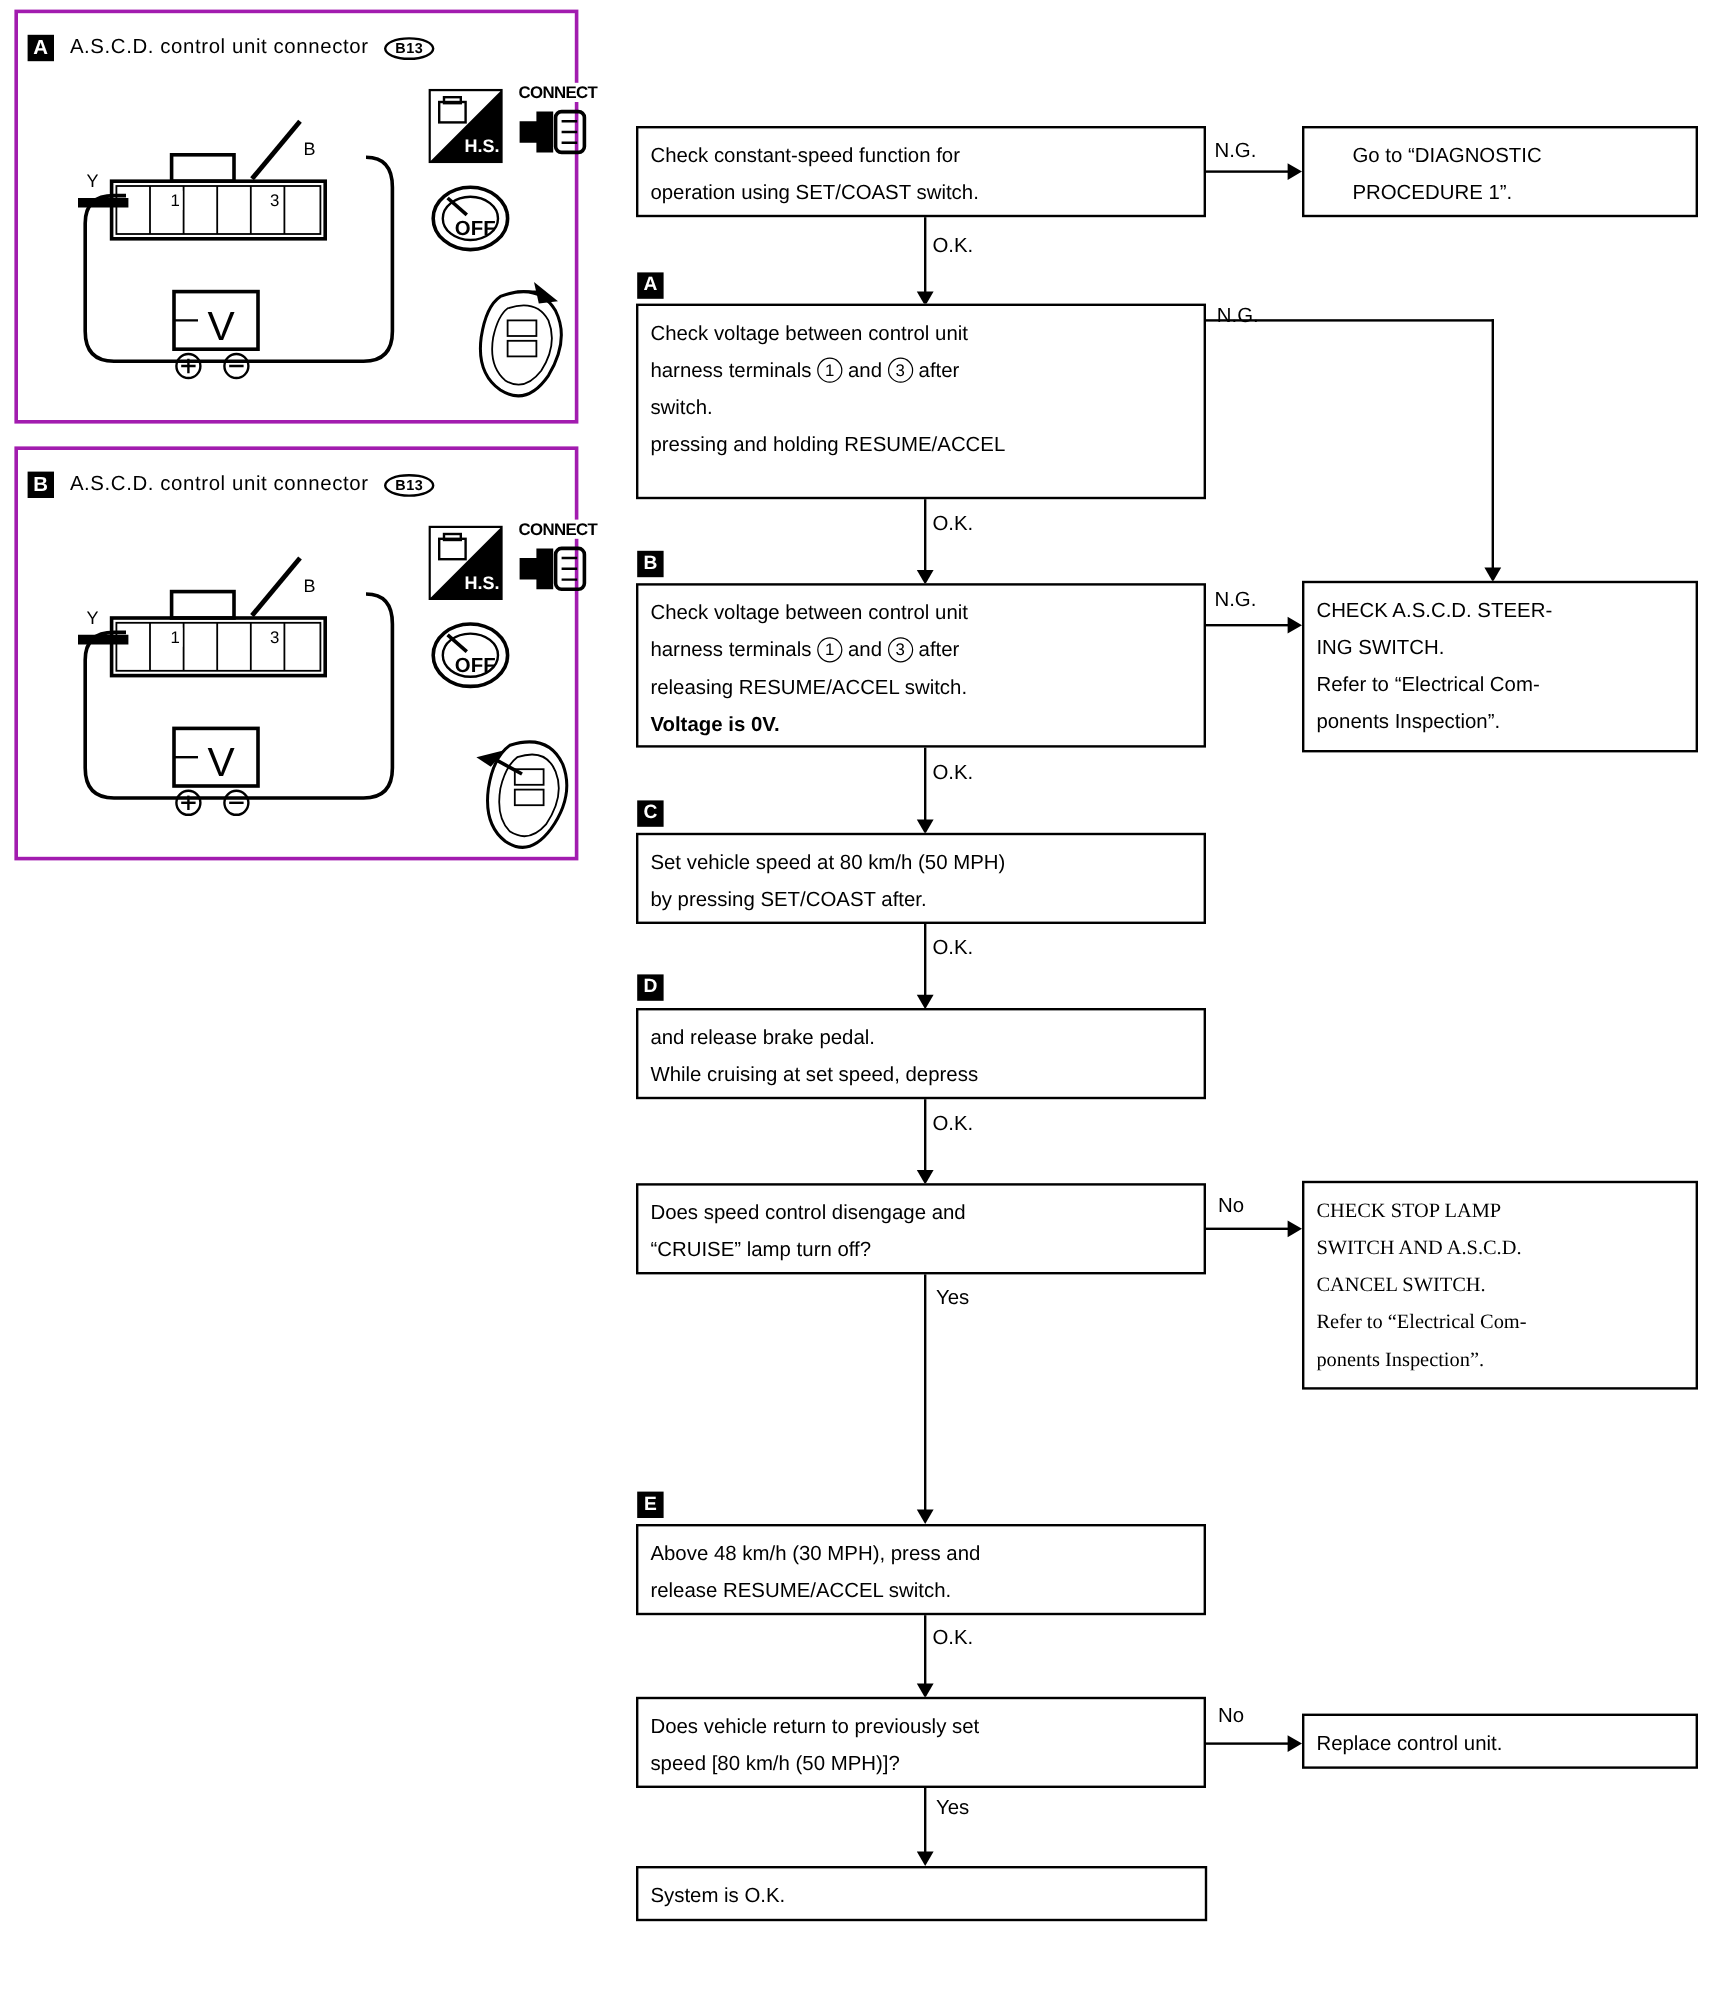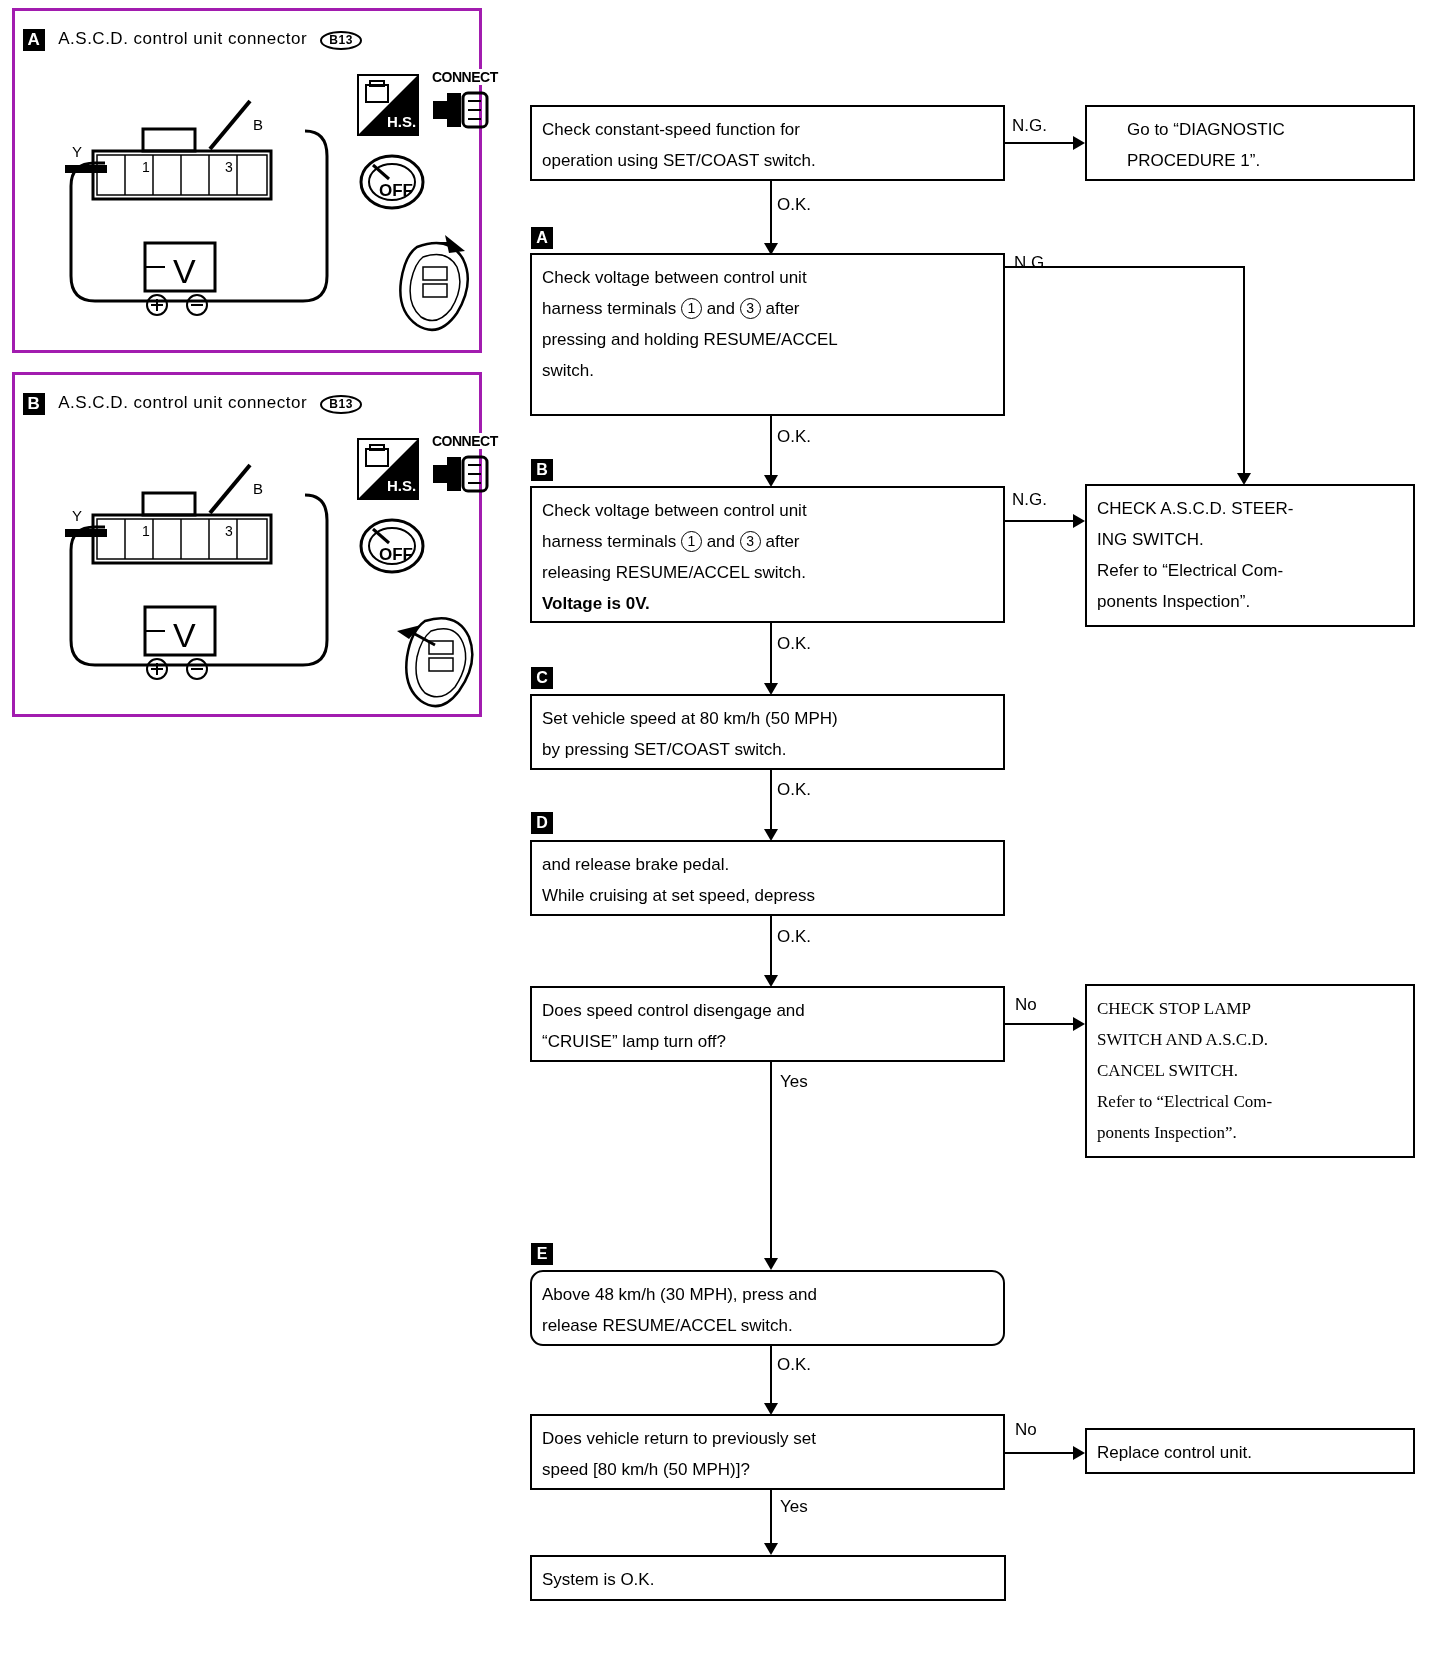--- a/index.html
+++ b/index.html
@@ -176,22 +176,22 @@
 <div class="flow-letter" style="left:531px;top:227px;">A</div>
 <div class="box" style="left:530px;top:253px;width:475px;height:163px;">
   <div>Check voltage between control unit</div>
   <div>
     <span>harness terminals</span>
     <span class="circ-num">1</span>
     <span>and</span>
     <span class="circ-num">3</span>
     <span>after</span>
   </div>
+  <div>switch.</div>
   <div>pressing and holding RESUME/ACCEL</div>
-  <div>switch.</div>
 </div>
 <div class="lbl" style="left:1012px;top:253px;">N.G.</div>
 <div class="ln hline" style="left:1005px;top:266px;width:240px;"></div>
 <div class="ln vline" style="left:1243px;top:266px;height:215px;"></div>
 <div class="arrow-d" style="left:1237px;top:473px;"></div>
 
 <div class="ln vline" style="left:770px;top:416px;height:68px;"></div>
 <div class="arrow-d" style="left:764px;top:475px;"></div>
 <div class="lbl" style="left:775px;top:427px;">O.K.</div>
 
@@ -219,21 +219,21 @@
   <div>ponents Inspection”.</div>
 </div>
 
 <div class="ln vline" style="left:770px;top:623px;height:69px;"></div>
 <div class="arrow-d" style="left:764px;top:683px;"></div>
 <div class="lbl" style="left:775px;top:634px;">O.K.</div>
 
 <div class="flow-letter" style="left:531px;top:667px;">C</div>
 <div class="box" style="left:530px;top:694px;width:475px;height:76px;">
   <div>Set vehicle speed at 80 km/h (50 MPH)</div>
-  <div>by pressing SET/COAST switch.</div>
+  <div>by pressing SET/COAST after.</div>
 </div>
 
 <div class="ln vline" style="left:770px;top:770px;height:68px;"></div>
 <div class="arrow-d" style="left:764px;top:829px;"></div>
 <div class="lbl" style="left:775px;top:780px;">O.K.</div>
 
 <div class="flow-letter" style="left:531px;top:812px;">D</div>
 <div class="box" style="left:530px;top:840px;width:475px;height:76px;">
   <div>and release brake pedal.</div>
   <div>While cruising at set speed, depress</div>
@@ -257,21 +257,21 @@
   <div>CANCEL SWITCH.</div>
   <div>Refer to “Electrical Com-</div>
   <div>ponents Inspection”.</div>
 </div>
 
 <div class="ln vline" style="left:770px;top:1062px;height:205px;"></div>
 <div class="arrow-d" style="left:764px;top:1258px;"></div>
 <div class="lbl" style="left:778px;top:1072px;">Yes</div>
 
 <div class="flow-letter" style="left:531px;top:1243px;">E</div>
-<div class="box" style="left:530px;top:1270px;width:475px;height:76px;border-radius:13px;">
+<div class="box" style="left:530px;top:1270px;width:475px;height:76px;">
   <div>Above 48 km/h (30 MPH), press and</div>
   <div>release RESUME/ACCEL switch.</div>
 </div>
 
 <div class="ln vline" style="left:770px;top:1346px;height:66px;"></div>
 <div class="arrow-d" style="left:764px;top:1403px;"></div>
 <div class="lbl" style="left:775px;top:1355px;">O.K.</div>
 
 <div class="box" style="left:530px;top:1414px;width:475px;height:76px;">
   <div>Does vehicle return to previously set</div>

